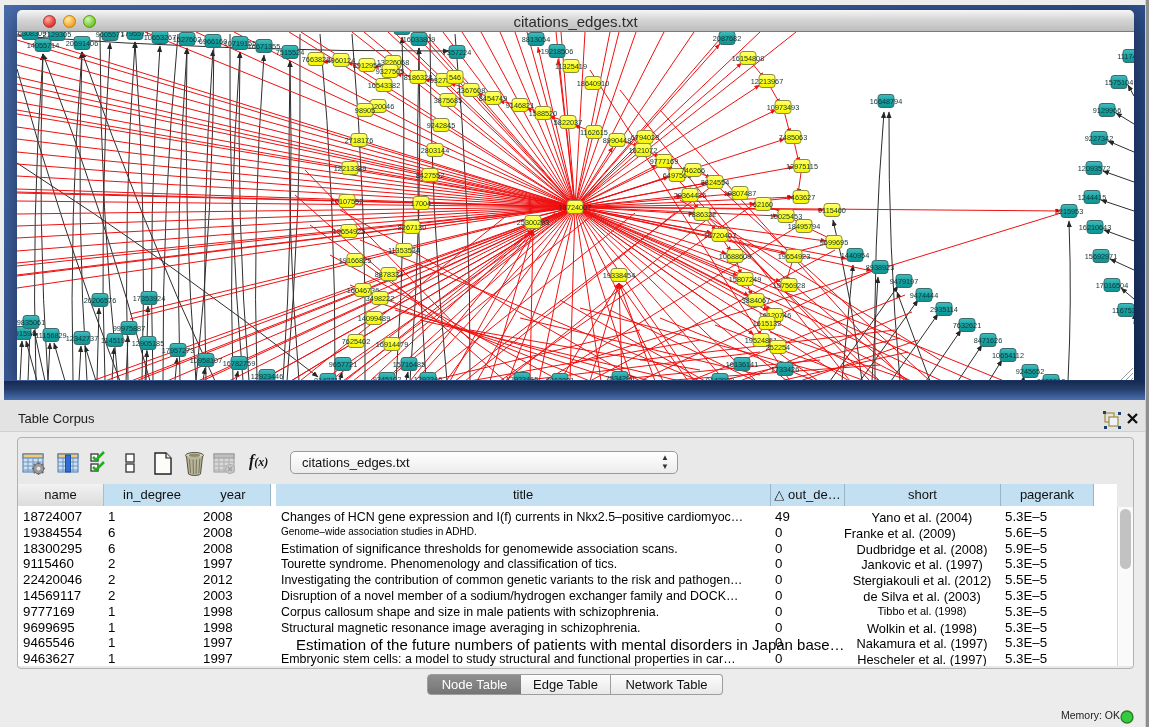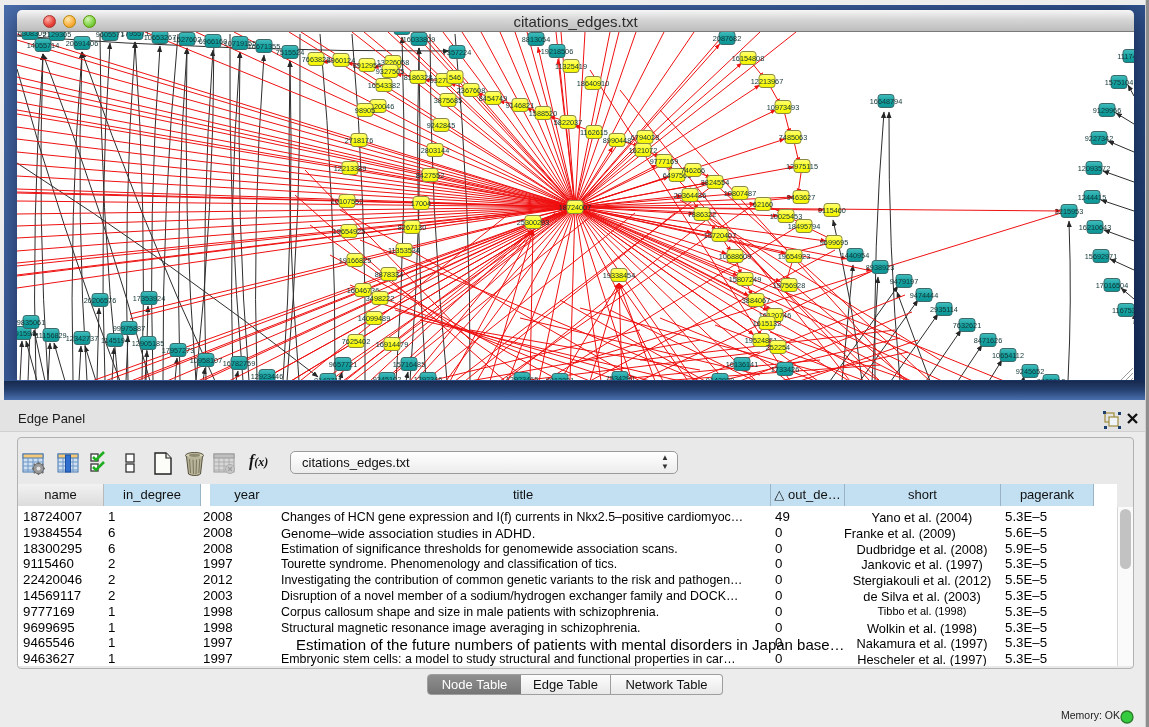--- a/index.html
+++ b/index.html
@@ -927,21 +927,21 @@
           <div id="ttl">citations_edges.txt</div>
   <div class="tl" style="left:26px;background:radial-gradient(circle at 35% 30%,#ffb0a8,#e8433a 60%,#b5261e);border:1px solid #a33"></div>
   <div class="tl" style="left:46px;background:radial-gradient(circle at 35% 30%,#ffe9b0,#f9ae3c 60%,#d98a1f);border:1px solid #b80"></div>
   <div class="tl" style="left:66px;background:radial-gradient(circle at 35% 30%,#d2f5b6,#7ed142 60%,#53a61e);border:1px solid #590"></div>
  </div>
 </div>
 <div id="band"></div>
 </div>
 <div id="panel">
  <div id="phead">
-        <span>Edge Panel</span>
+        <span>Table Corpus</span>
   <svg style="position:absolute;left:1103px;top:11px" width="18" height="18" viewBox="0 0 18 18">
    <rect x="2" y="2" width="9" height="9" fill="none" stroke="#a08c3c" stroke-width="1.2"></rect>
    <rect x="6" y="6" width="9" height="9" fill="#eef4fa" stroke="#a08c3c" stroke-width="1.2"></rect>
    <rect x="0" y="0" width="3" height="3" fill="#1d3f6e"></rect>
           <rect x="15" y="1" width="3" height="3" fill="#1d3f6e"></rect>
    <rect x="1" y="15" width="3" height="3" fill="#1d3f6e"></rect>
           <rect x="15" y="15" width="3" height="3" fill="#1d3f6e"></rect>
   </svg>
   <svg style="position:absolute;left:1126px;top:12px" width="13" height="13" viewBox="0 0 13 13">
    <path d="M2 2L11 11M11 2L2 11" stroke="#111" stroke-width="2.3"></path>
@@ -1007,41 +1007,41 @@
       <path d="M16 16l4 4M20 16l-4 4" stroke="#9f9f9f" stroke-width="1.4"></path>
     </svg>
 <div class="fx">f<i>(x)</i></div>
 <div id="dd">
       <span>citations_edges.txt</span>
       <div class="st">▲<br>▼</div>
     </div>
 <div id="thead">
  <div class="hc" style="left:0;width:85px;background:linear-gradient(#f2f2f2,#dcdcdc);border-right:1px solid #b9b9b9">name</div>
  <div class="hc" style="left:86px;width:96px">in_degree</div>
- <div class="hc" style="left:192px;width:74px">year</div>
+ <div class="hc" style="left:178px;width:74px">year</div>
  <div class="hc" style="left:258px;width:494px">title</div>
  <div class="hc" style="left:753px;width:73px">△ out_de…</div>
  <div class="hc" style="left:827px;width:155px">short</div>
  <div class="hc" style="left:983px;width:92px">pagerank</div>
 </div>
 <div id="tbody">
 <div class="tr" style="top:1px">
         <span style="left:5px">18724007</span>
         <span style="left:90px">1</span>
         <span style="left:185px">2008</span>
         <span style="left:263px;font-size:12.4px;top:2px">Changes of HCN gene expression and I(f) currents in Nkx2.5–positive cardiomyoc…</span>
         <span style="left:757px">49</span>
         <span style="left:826px;width:156px;text-align:center;font-size:12.8px;top:2px">Yano et al. (2004)</span>
         <span style="left:987px">5.3E–5</span>
       </div>
 <div class="tr" style="top:17px">
         <span style="left:5px">19384554</span>
         <span style="left:90px">6</span>
         <span style="left:185px">2008</span>
-        <span style="left:263px;font-size:13px;top:2px">Genome–wide association studies in ADHD.</span>
+        <span style="left:263px;font-size:10px;top:2px">Genome–wide association studies in ADHD.</span>
         <span style="left:757px">0</span>
         <span style="left:826px;width:156px;text-align:left;font-size:12.8px;top:2px">Franke et al. (2009)</span>
         <span style="left:987px">5.6E–5</span>
       </div>
 <div class="tr" style="top:33px">
         <span style="left:5px">18300295</span>
         <span style="left:90px">6</span>
         <span style="left:185px">2008</span>
         <span style="left:263px;font-size:12.4px;top:2px">Estimation of significance thresholds for genomewide association scans.</span>
         <span style="left:757px">0</span>

